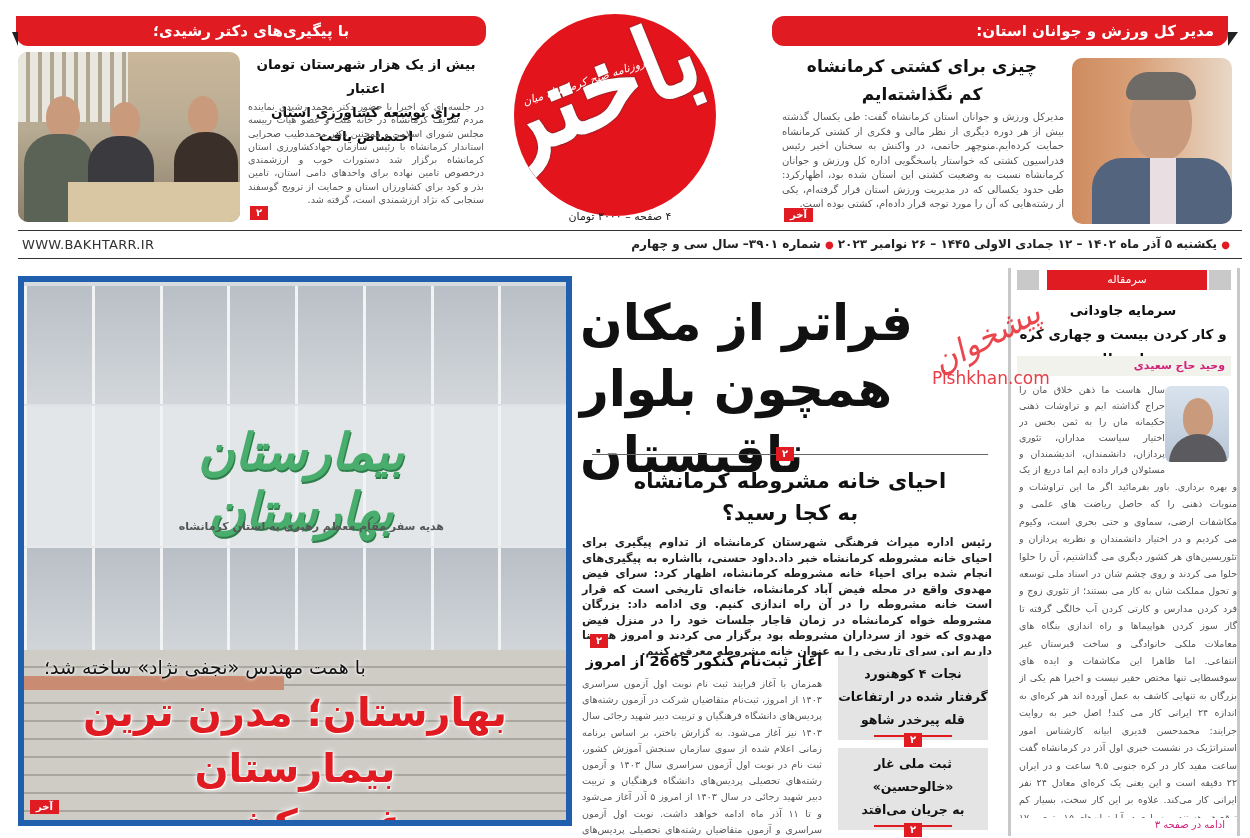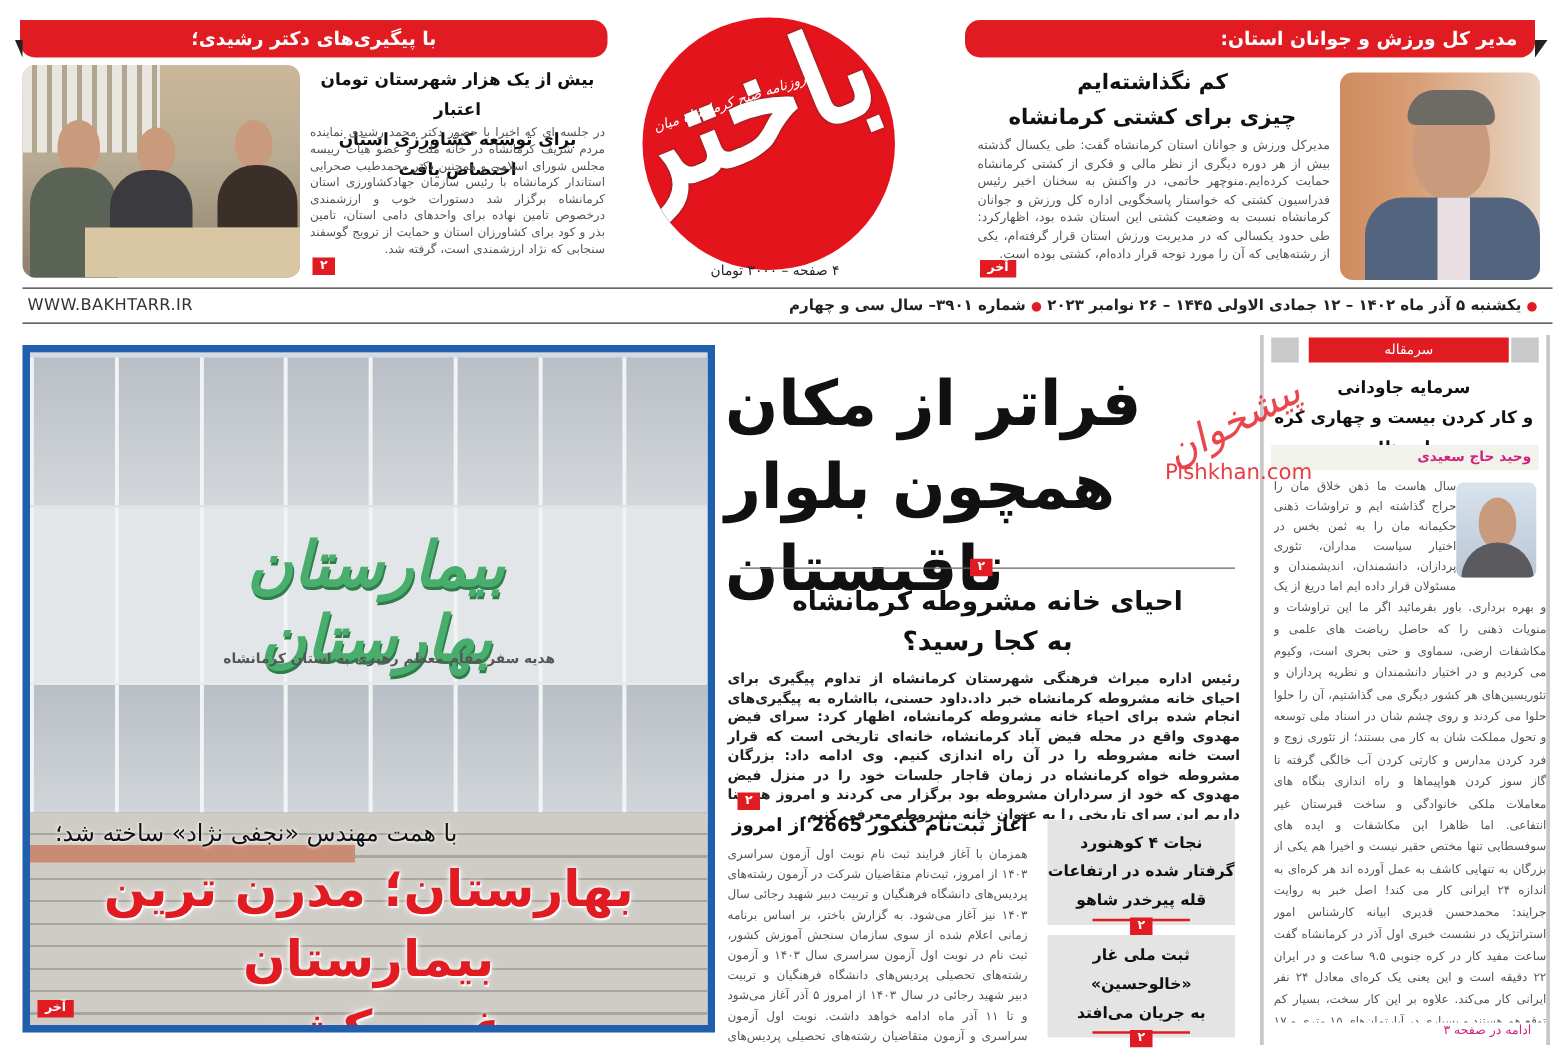--- a/index.html
+++ b/index.html
@@ -92,22 +92,22 @@
 <div class="top-box" style="left:772px; width:468px;">
   <div class="banner right" style="left:0; width:456px; text-align:right;">مدیر کل ورزش و جوانان استان:</div>
   <div class="banner-tail" style="left:456px; border-width:0 0 14px 10px; border-color:transparent transparent transparent #222; top:16px;"></div>
   <div class="photo" style="left:300px; top:42px; width:160px; height:166px; background:linear-gradient(90deg,#cf8b5f 0%,#d9a078 40%,#e8d8c7 100%);">
     <div class="face" style="left:58px; top:20px; width:62px; height:82px;"></div>
     <div style="position:absolute; left:54px; top:14px; width:70px; height:28px; border-radius:35px 35px 10px 10px; background:#6e6a66;"></div>
     <div class="suit" style="left:20px; top:100px; width:140px; height:70px; background:#53647f;"></div>
     <div style="position:absolute; left:78px; top:100px; width:26px; height:70px; background:#e9dfe3;"></div>
   </div>
   <div class="headline" style="left:10px; top:36px; width:280px; font-size:17px; line-height:28px;">
+    <div>چیزی برای کشتی کرمانشاه</div>
     <div>کم نگذاشته‌ایم</div>
-    <div>چیزی برای کشتی کرمانشاه</div>
   </div>
   <div class="body-text" style="left:10px; top:94px; width:282px; height:104px; font-size:10px; line-height:14.5px;">مدیرکل ورزش و جوانان استان کرمانشاه گفت: طی یکسال گذشته بیش از هر دوره دیگری از نظر مالی و فکری از کشتی کرمانشاه حمایت کرده‌ایم.منوچهر حاتمی، در واکنش به سخنان اخیر رئیس فدراسیون کشتی که خواستار پاسخگویی اداره کل ورزش و جوانان کرمانشاه نسبت به وضعیت کشتی این استان شده بود، اظهارکرد: طی حدود یکسالی که در مدیریت ورزش استان قرار گرفته‌ام، یکی از رشته‌هایی که آن را مورد توجه قرار داده‌ام، کشتی بوده است.</div>
   <span class="tag tag-abs" style="position:absolute; left:12px; top:192px;">آخر</span>
 </div>
 
 <div class="top-box" style="left:12px; width:480px;">
   <div class="banner left" style="left:4px; width:470px; text-align:center;">با پیگیری‌های دکتر رشیدی؛</div>
   <div class="banner-tail" style="left:0; border-width:0 6px 14px 0; border-color:transparent #222 transparent transparent; top:16px;"></div>
   <div class="photo" style="left:6px; top:36px; width:222px; height:170px; background:linear-gradient(#cbb79a 0%,#b8ab93 45%,#8d7f6b 100%);">
     <div style="position:absolute; left:0; top:0; width:110px; height:70px; background:repeating-linear-gradient(90deg,#e9e6df 0 8px,#b1a690 8px 12px);"></div>

